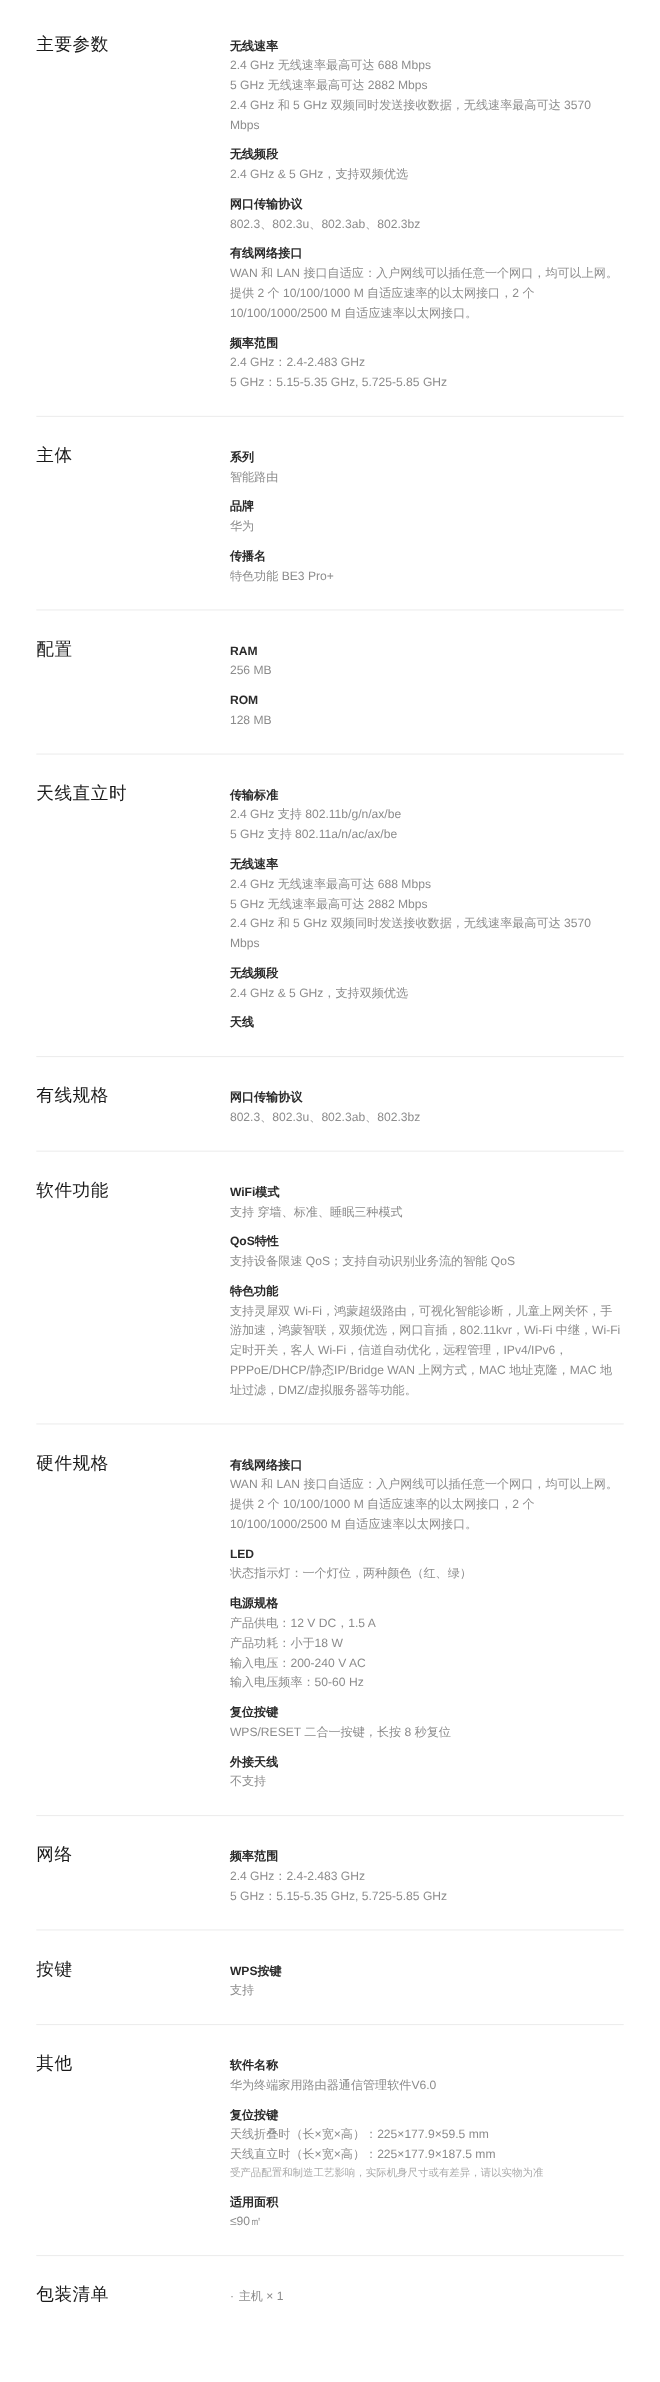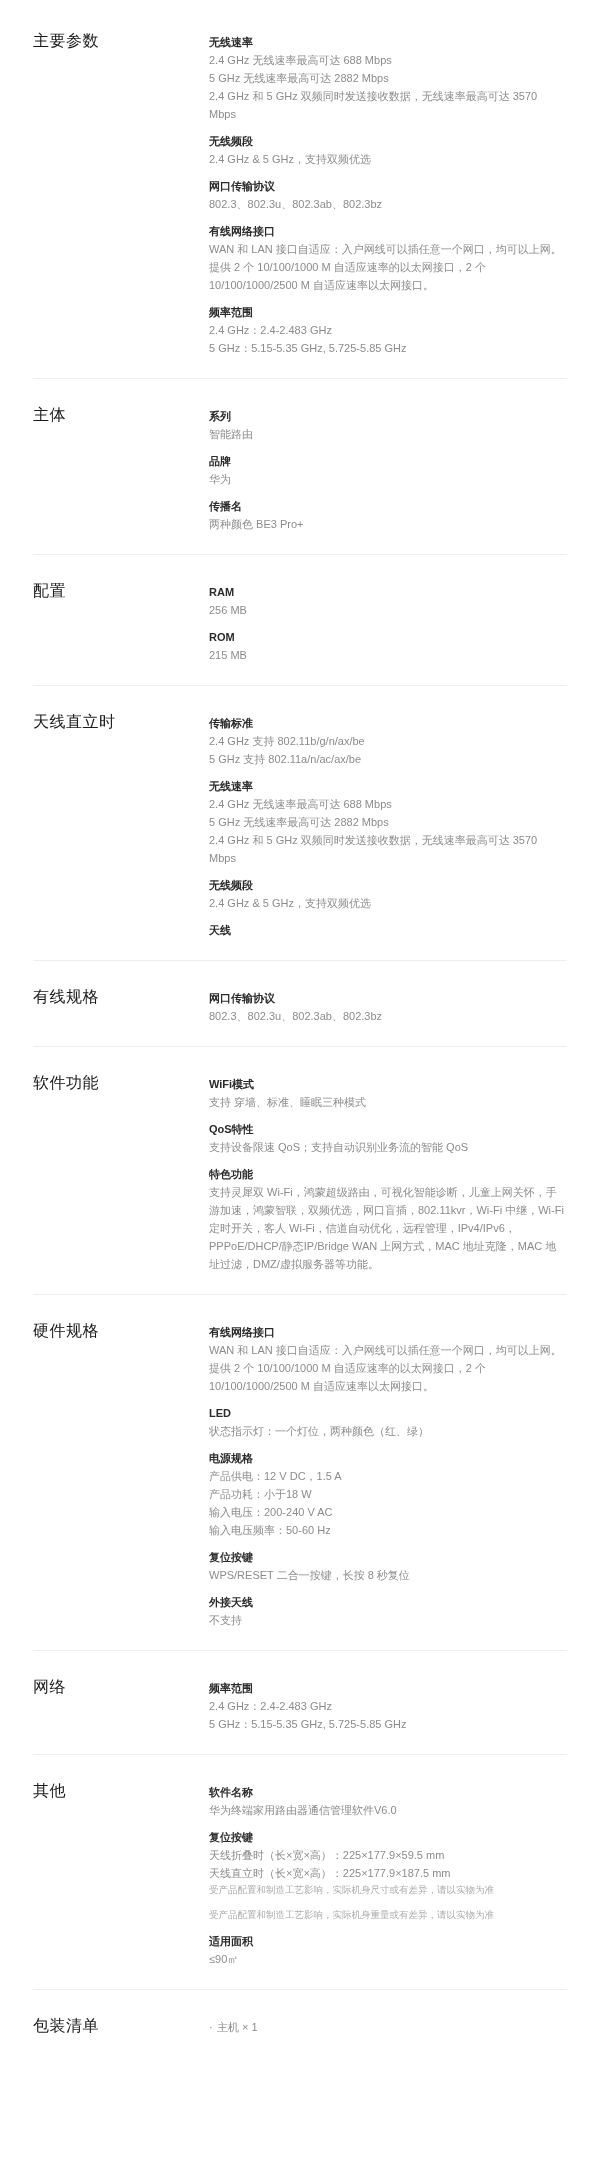--- a/index.html
+++ b/index.html
@@ -90,35 +90,35 @@
           <div class="block">
             <div class="label">系列</div>
             <div class="line">智能路由</div>
           </div>
           <div class="block">
             <div class="label">品牌</div>
             <div class="line">华为</div>
           </div>
           <div class="block">
             <div class="label">传播名</div>
-            <div class="line">两种颜色 BE3 Pro+</div>
+            <div class="line">特色功能 BE3 Pro+</div>
           </div>
         </div>
   </section>
 
   <section class="spec-section">
     <h2 class="section-title">配置</h2>
     <div class="section-content">
           <div class="block">
             <div class="label">RAM</div>
             <div class="line">256 MB</div>
           </div>
           <div class="block">
             <div class="label">ROM</div>
-            <div class="line">215 MB</div>
+            <div class="line">128 MB</div>
           </div>
         </div>
   </section>
 
   <section class="spec-section">
     <h2 class="section-title">天线直立时</h2>
     <div class="section-content">
           <div class="block">
             <div class="label">传输标准</div>
             <div class="line">2.4 GHz 支持 802.11b/g/n/ax/be</div>
@@ -201,36 +201,44 @@
     <h2 class="section-title">网络</h2>
     <div class="section-content">
           <div class="block">
             <div class="label">频率范围</div>
             <div class="line">2.4 GHz：2.4-2.483 GHz</div>
             <div class="line">5 GHz：5.15-5.35 GHz, 5.725-5.85 GHz</div>
           </div>
         </div>
   </section>
 
+  <section class="spec-section">
+    <h2 class="section-title">按键</h2>
+    <div class="section-content">
+          <div class="block">
+            <div class="label">WPS按键</div>
+            <div class="line">支持</div>
+          </div>
+        </div>
+  </section>
 
   <section class="spec-section">
     <h2 class="section-title">其他</h2>
     <div class="section-content">
           <div class="block">
             <div class="label">软件名称</div>
             <div class="line">华为终端家用路由器通信管理软件V6.0</div>
           </div>
           <div class="block">
             <div class="label">复位按键</div>
             <div class="line">天线折叠时（长×宽×高）：225×177.9×59.5 mm</div>
             <div class="line">天线直立时（长×宽×高）：225×177.9×187.5 mm</div>
             <div class="note">受产品配置和制造工艺影响，实际机身尺寸或有差异，请以实物为准</div>
           </div>
           <div class="block">
-            <div class="note">受产品配置和制造工艺影响，实际机身重量或有差异，请以实物为准</div>
           </div>
           <div class="block">
             <div class="label">适用面积</div>
             <div class="line">≤90㎡</div>
           </div>
         </div>
   </section>
 
   <section class="spec-section">
     <h2 class="section-title">包装清单</h2>

